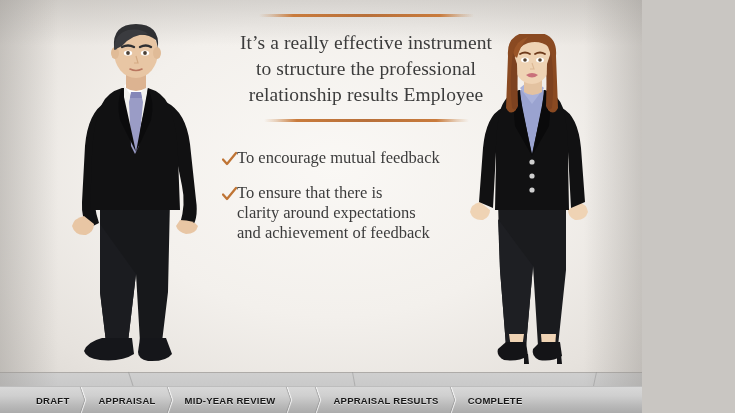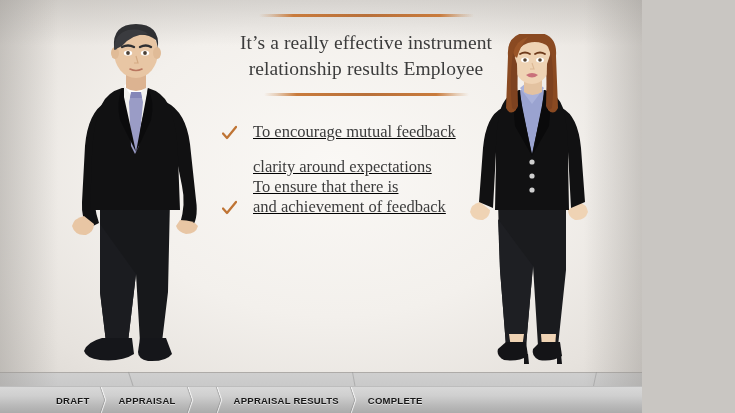--- a/index.html
+++ b/index.html
@@ -71,24 +71,23 @@
   }
   .headline .ln { display:block; white-space:nowrap; }
 
   .bullets {
     margin-top:26px;
     text-align:left;
     padding-left:22px;
   }
   .bullet {
     display:flex;
-    align-items:flex-end;
-    gap:16px;
+    align-items:flex-start;
+    gap:0;
     margin-bottom:15px;
-    text-decoration:underline;
   }
   .check {
     flex:0 0 auto;
     width:15px; height:17px;
     margin-top:3px;
   }
   .bullet-text {
     font-size:16.5px;
     line-height:20px;
     color:#3c3c3c;
@@ -115,21 +114,21 @@
     display:flex; align-items:center;
     padding:0 13px 0 16px;
     font-family:"Liberation Sans", sans-serif;
     font-size:9.5px;
     font-weight:bold;
     letter-spacing:.25px;
     color:#171717;
     white-space:nowrap;
     text-shadow:0 1px 0 rgba(255,255,255,.55);
   }
-  .nav-step:first-child { padding-left:56px; }
+  .nav-step:first-child { padding-left:36px; }
   .nav-step .sep {
     position:absolute; right:-1px; top:0; bottom:0; width:11px;
   }
   .nav-step .sep::before,
   .nav-step .sep::after {
     content:""; position:absolute; left:0; width:11px; height:50%;
     border-right:1px solid rgba(255,255,255,.75);
     border-left:0;
   }
   .nav-step .sep::before { top:0;  transform:skewX(19deg);  box-shadow:inset -2px 0 0 -1px rgba(136,136,136,.55); }
@@ -259,20 +258,21 @@
   <div class="edge-t"></div>
   <div class="edge-l"></div>
   <div class="edge-r"></div>
 
   <div class="content">
 
     <div class="rule top"></div>
 
     <div class="headline">
       <span class="ln">It’s a really effective instrument</span>
+      <span class="ln">to structure the professional</span>
       <span class="ln">relationship results Employee</span>
     </div>
 
     <div class="rule bottom"></div>
 
     <div class="bullets">
 
       <div class="bullet">
         <span class="check">
           <svg width="15" height="17" viewBox="0 0 15 17" xmlns="http://www.w3.org/2000/svg">
@@ -284,39 +284,43 @@
         </span>
       </div>
 
       <div class="bullet">
         <span class="check">
           <svg width="15" height="17" viewBox="0 0 15 17" xmlns="http://www.w3.org/2000/svg">
             <path d="M1 8.5 L5 13 L14 2" stroke="#bf7434" stroke-width="2.3" fill="none" stroke-linecap="round" stroke-linejoin="round"></path>
           </svg>
         </span>
         <span class="bullet-text">
+          <span class="ln">To ensure that there is</span>
           <span class="ln">clarity around expectations</span>
-          <span class="ln">To ensure that there is</span>
           <span class="ln">and achievement of feedback</span>
         </span>
       </div>
 
     </div>
   </div>
 
   <div class="navbar">
     <div class="nav-step">
       <span>DRAFT</span>
       <span class="sep"></span>
     </div>
     <div class="nav-step">
       <span>APPRAISAL</span>
       <span class="sep"></span>
     </div>
     <div class="nav-step">
+      <span>MID-YEAR REVIEW</span>
+      <span class="sep"></span>
+    </div>
+    <div class="nav-step">
       <span class="sep"></span>
     </div>
     <div class="nav-step">
       <span>APPRAISAL RESULTS</span>
       <span class="sep"></span>
     </div>
     <div class="nav-step">
       <span>COMPLETE</span>
     </div>
     <div class="nav-tail"></div>

